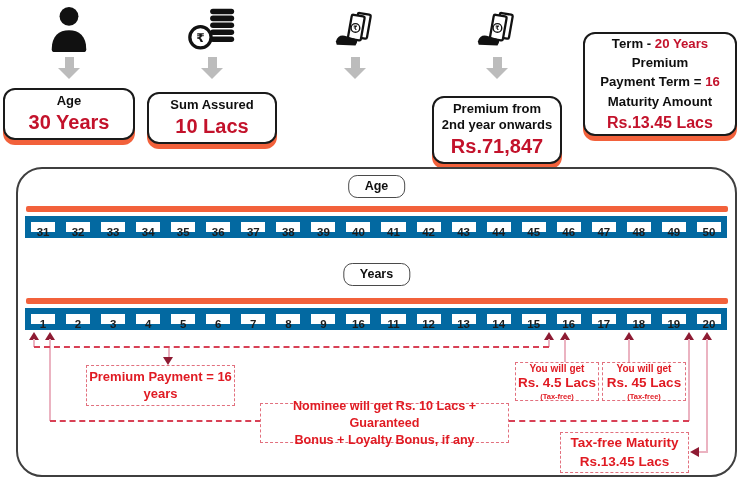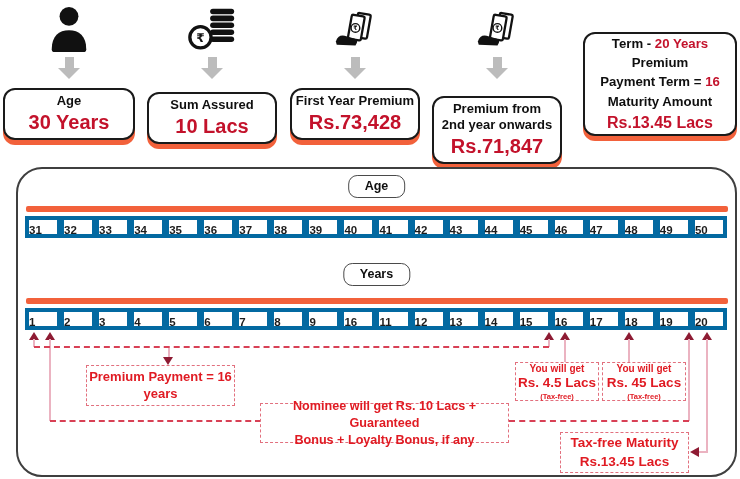--- a/index.html
+++ b/index.html
@@ -23,21 +23,21 @@
   .summary{font-size:13.2px;line-height:1.45;color:#0f0f0f;padding:4px 2px;}
   .red{color:var(--value-red);}
   .sline.big{font-size:16px;}
   
   .board{position:absolute;left:16px;top:167px;width:721px;height:310px;box-sizing:border-box;
          border:2px solid #3f3f3f;border-radius:26px;background:#fff;}
   .pill{position:absolute;left:50%;transform:translateX(-50%);border:1.5px solid #4a4a4a;border-radius:9px;
         padding:3px 16px;font-size:12.5px;color:#0f0f0f;background:#fff;line-height:1.2;}
   .obar{position:absolute;left:8px;right:7px;height:6px;background:var(--orange);border-radius:2px;}
   .cells{position:absolute;left:7px;width:702px;height:22px;display:flex;}
-  .cell{flex:1;box-sizing:border-box;border:4px solid #0369a1;margin-left:-1px;text-align:left;
+  .cell{flex:1;box-sizing:border-box;border:6px solid #0369a1;margin-left:-1px;text-align:center;
         font-size:11.5px;line-height:20px;color:#1c1c1c;background:#fff;}
   .cell:first-child{margin-left:0;}
   
   .tri-up{position:absolute;width:0;height:0;border-left:5px solid transparent;border-right:5px solid transparent;border-bottom:8px solid var(--maroon);}
   .tri-down{position:absolute;width:0;height:0;border-left:5px solid transparent;border-right:5px solid transparent;border-top:8px solid var(--maroon);}
   .tri-left{position:absolute;width:0;height:0;border-top:5px solid transparent;border-bottom:5px solid transparent;border-right:9px solid var(--maroon);}
   .vline{position:absolute;width:2px;background:var(--pink-line);}
   .hline{position:absolute;height:2px;background:var(--pink-line);}
   .hdash{position:absolute;height:0;border-top:2px dashed var(--dash-red);}
   .ann{position:absolute;box-sizing:border-box;border:1.6px dashed var(--dash-border);color:var(--annotation-red);
@@ -100,24 +100,20 @@
         <rect x="17" y="3" width="15" height="28" rx="2" fill="#fff" stroke="#111" stroke-width="2.6" transform="rotate(10 24 17)"></rect>
         <circle cx="23.5" cy="17.5" r="5" fill="none" stroke="#111" stroke-width="1.6"></circle>
         <text x="23.5" y="20.2" text-anchor="middle" font-size="7" font-family="DejaVu Sans" font-weight="bold" fill="#111">₹</text>
         <path d="M1 33 q2.5 -8 10 -6.5 l11 3.2 q4.5 1.6 3.2 4.8 l-1.6 3.2 -21.6 -1 z" fill="#111"></path>
       </svg>
     </div>
     <div class="garrow">
         <div class="gstem"></div>
         <div class="ghead"></div>
       </div>
-    <div class="card" style="top:88px;height:52px;">
-      <div class="card-label">First Year Premium</div>
-      <div class="card-value">Rs.73,428</div>
-    </div>
   </div>
 
   <div class="hcol" style="left:432px;width:130px;">
     <div class="icon-slot">
       <svg width="40" height="42" viewBox="0 0 46 42">
         <rect x="24" y="1" width="15" height="28" rx="2" fill="#fff" stroke="#111" stroke-width="2.6" transform="rotate(10 31 15)"></rect>
         <rect x="17" y="3" width="15" height="28" rx="2" fill="#fff" stroke="#111" stroke-width="2.6" transform="rotate(10 24 17)"></rect>
         <circle cx="23.5" cy="17.5" r="5" fill="none" stroke="#111" stroke-width="1.6"></circle>
         <text x="23.5" y="20.2" text-anchor="middle" font-size="7" font-family="DejaVu Sans" font-weight="bold" fill="#111">₹</text>
         <path d="M1 33 q2.5 -8 10 -6.5 l11 3.2 q4.5 1.6 3.2 4.8 l-1.6 3.2 -21.6 -1 z" fill="#111"></path>

